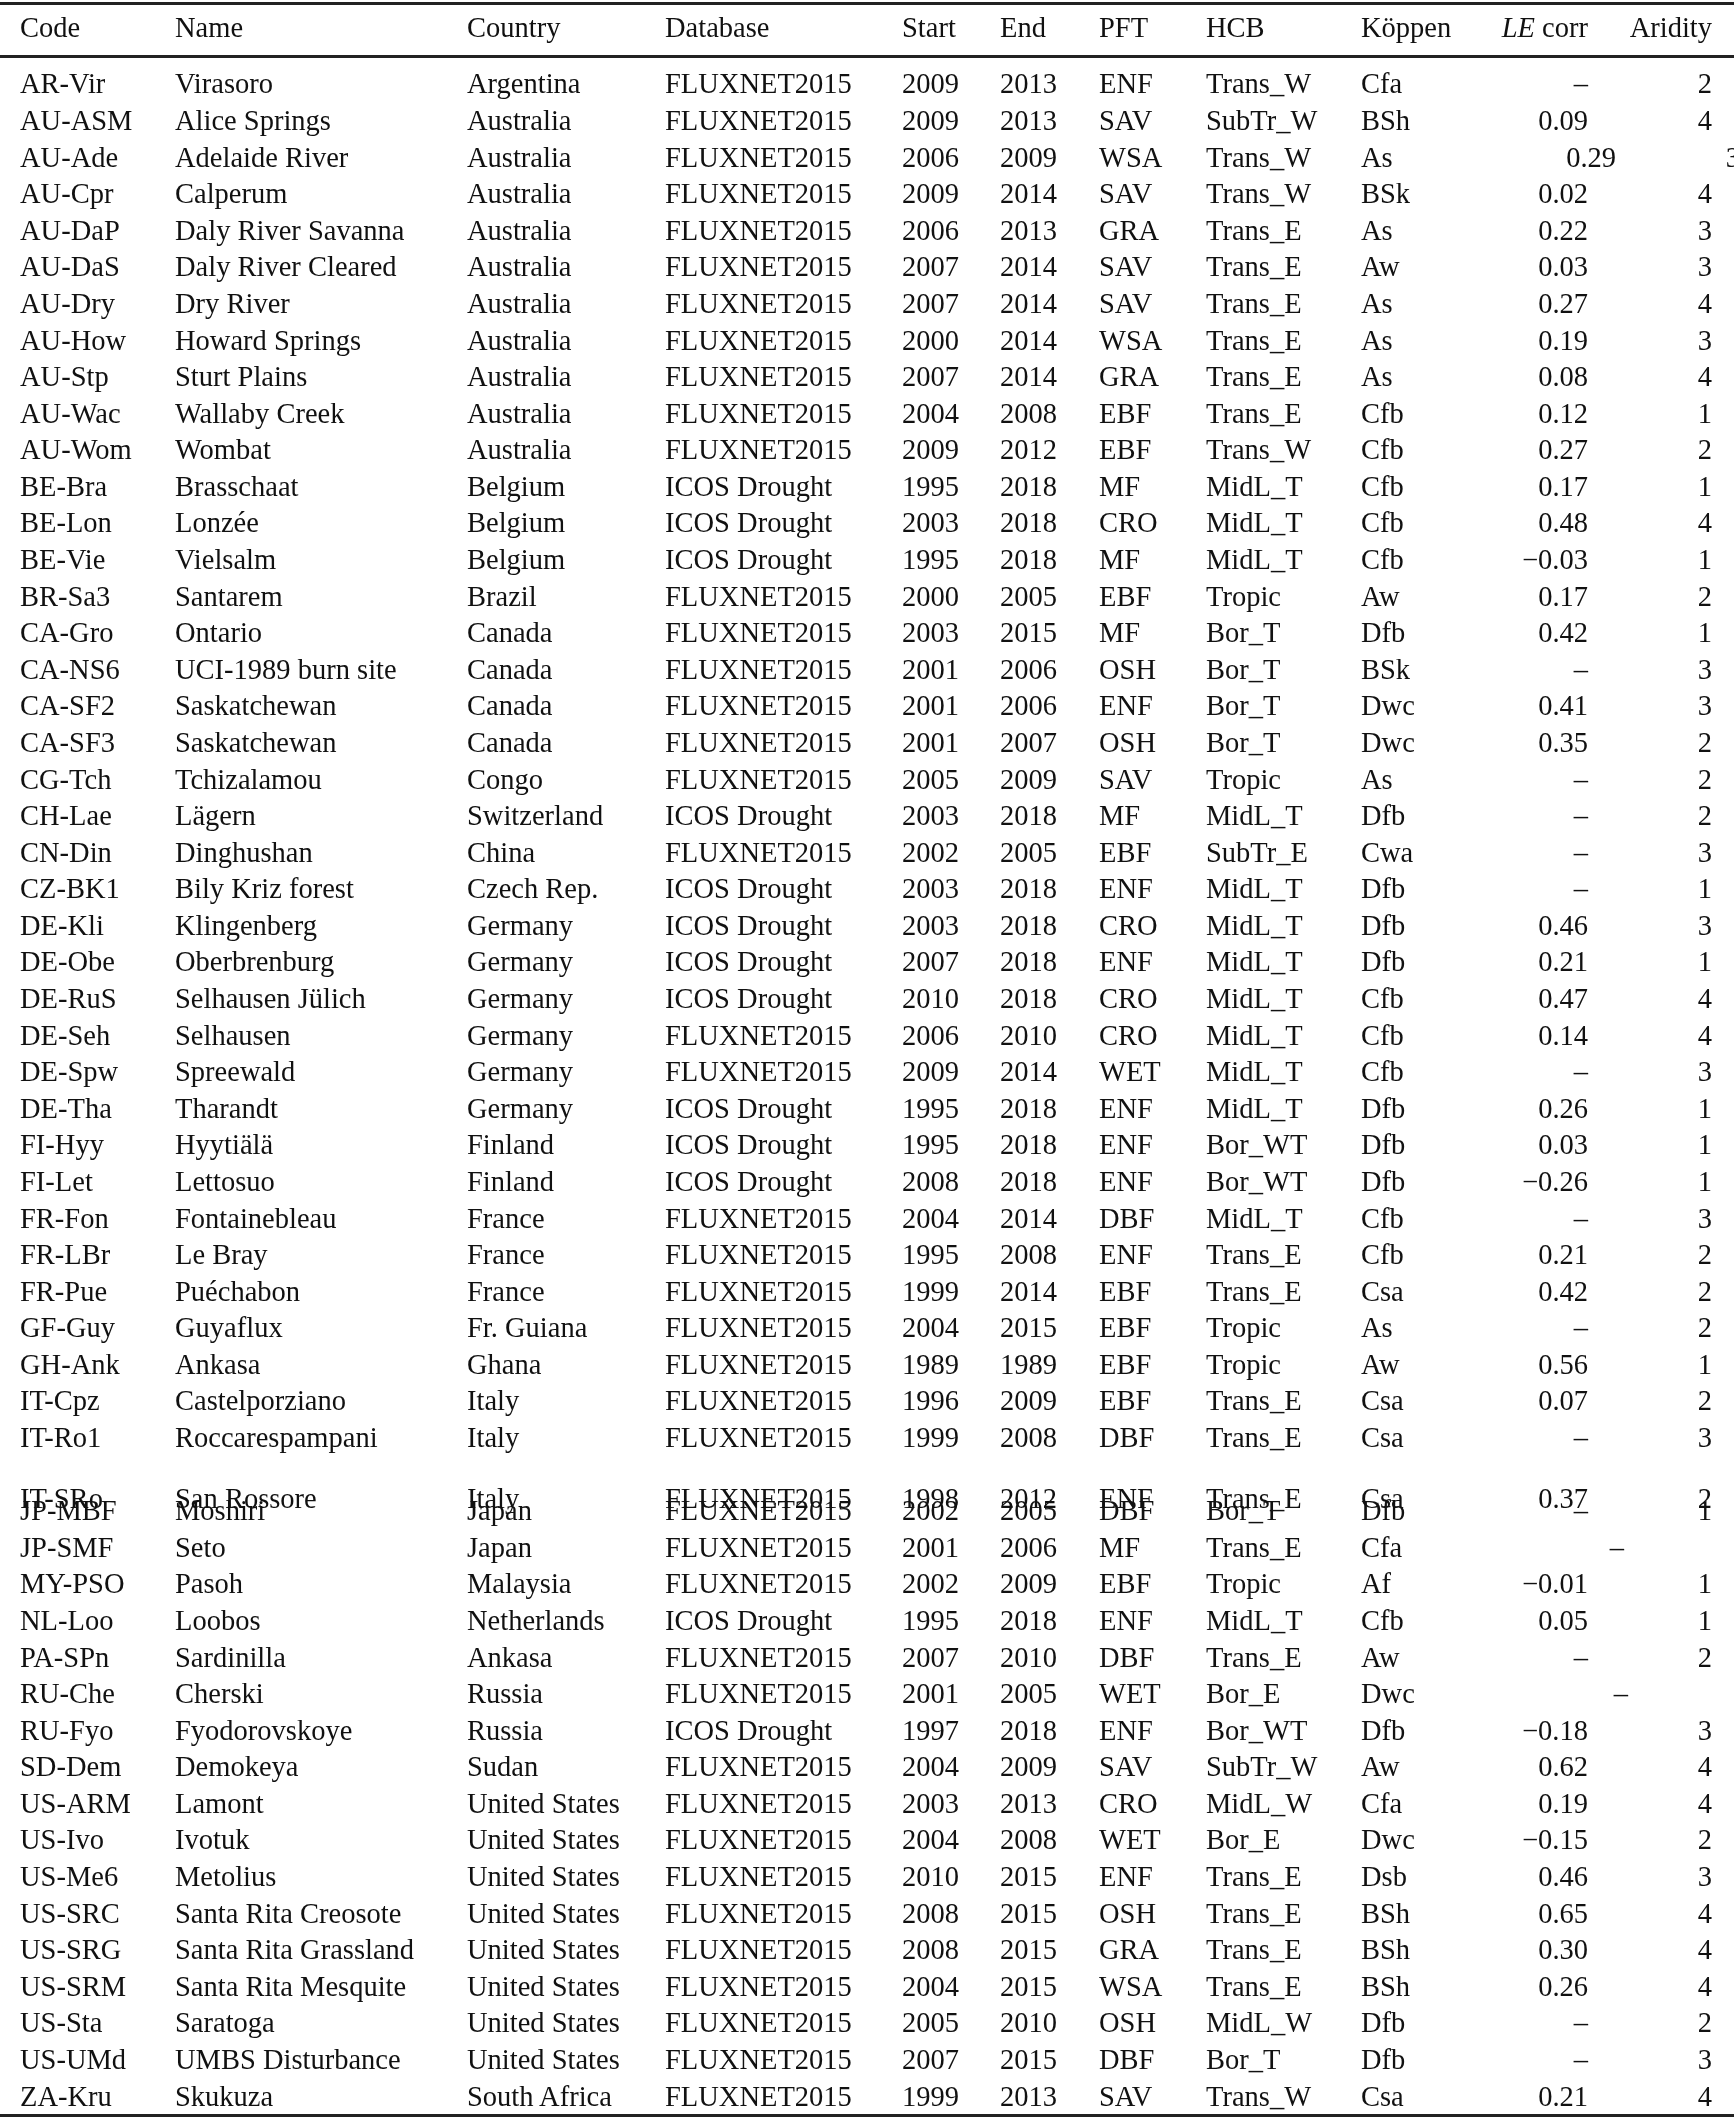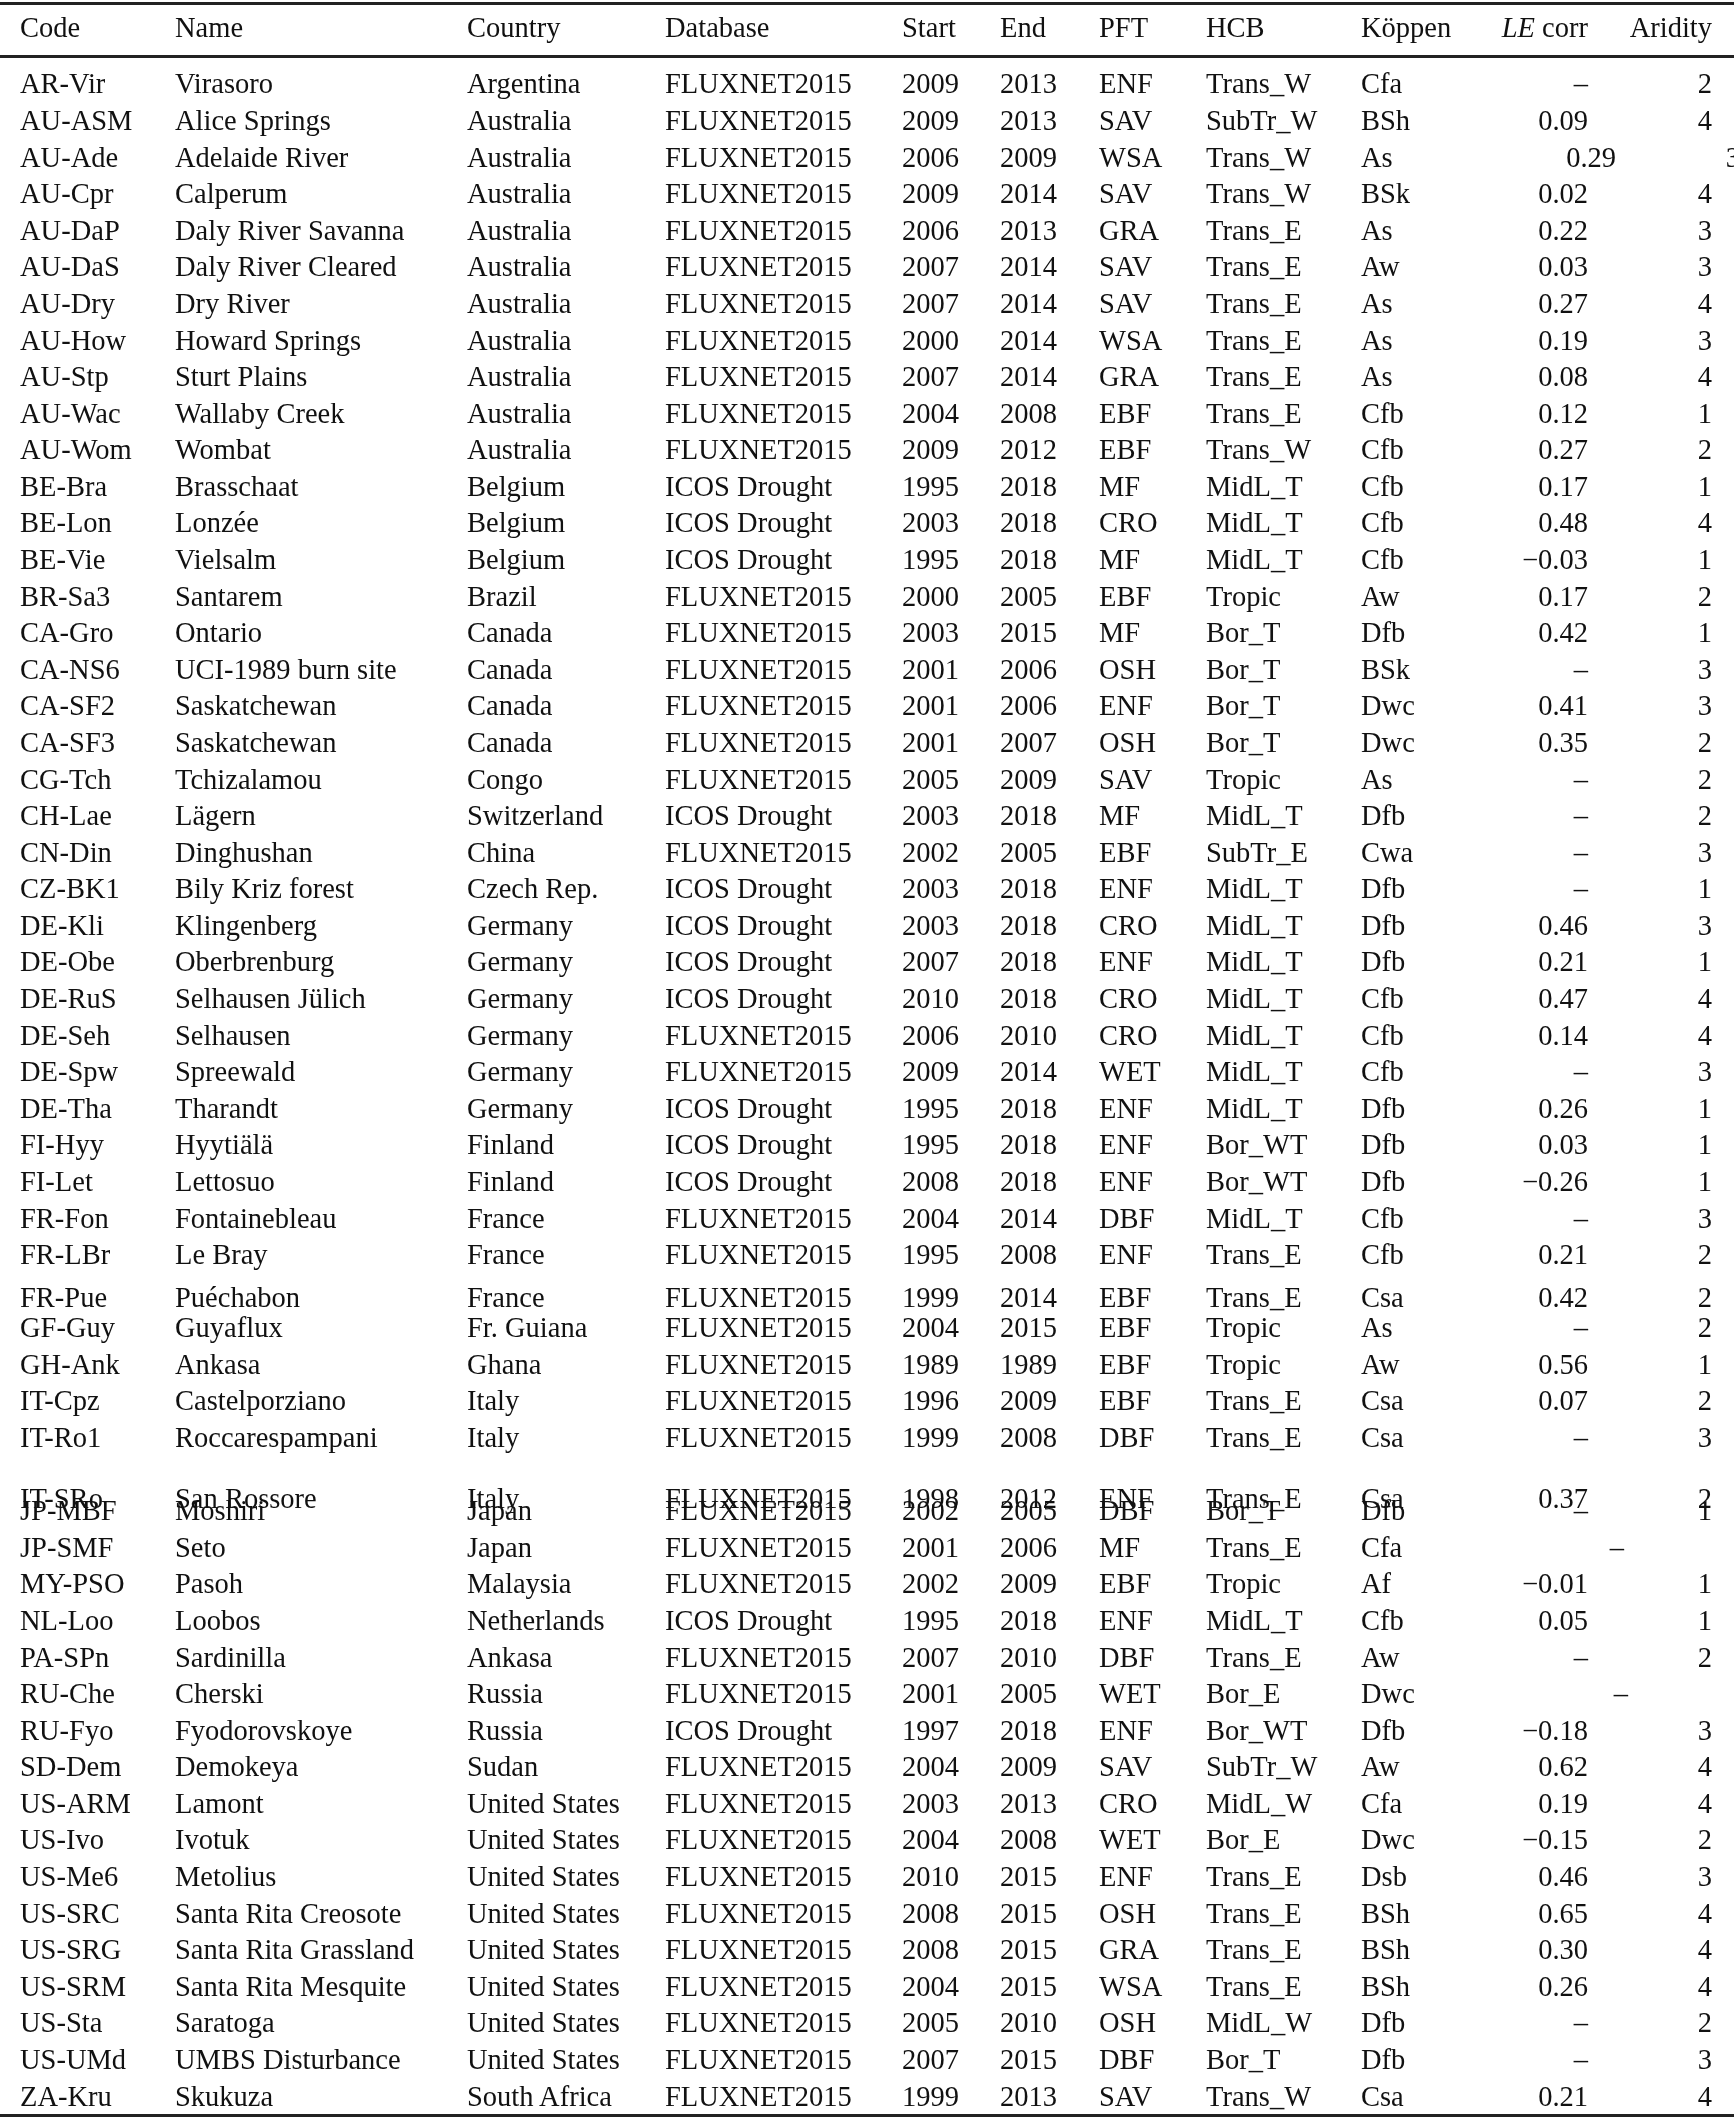--- a/index.html
+++ b/index.html
@@ -461,21 +461,21 @@
       <span class="cell c2">France</span>
       <span class="cell c3">FLUXNET2015</span>
       <span class="cell c4">1995</span>
       <span class="cell c5">2008</span>
       <span class="cell c6">ENF</span>
       <span class="cell c7">Trans_E</span>
       <span class="cell c8">Cfb</span>
       <span class="cell c9">0.21</span>
       <span class="cell c10">2</span>
     </div>
-    <div class="row" style="top: 1273px; margin-top: 6px;">
+    <div class="row" style="top: 1273px;">
       <span class="cell c0">FR-Pue</span>
       <span class="cell c1">Puéchabon</span>
       <span class="cell c2">France</span>
       <span class="cell c3">FLUXNET2015</span>
       <span class="cell c4">1999</span>
       <span class="cell c5">2014</span>
       <span class="cell c6">EBF</span>
       <span class="cell c7">Trans_E</span>
       <span class="cell c8">Csa</span>
       <span class="cell c9">0.42</span>

